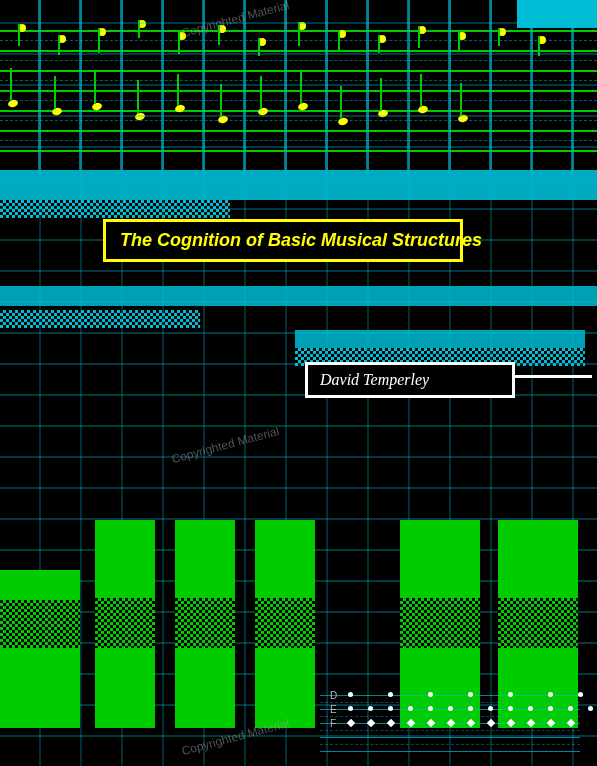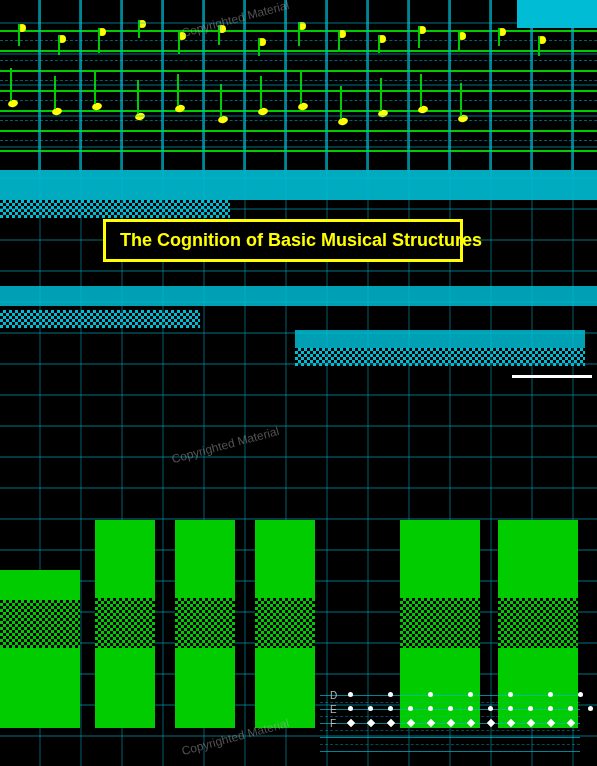--- a/index.html
+++ b/index.html
@@ -22,20 +22,21 @@
 
     
     .title-box {
       position: absolute;
       top: 219px;
       left: 103px;
       width: 360px;
       border: 3px solid #ffff00;
       background: #000;
       padding: 8px 14px;
+      font-style: italic;
     }
 
     .title-text {
       color: #ffff00;
       font-size: 18px;
       font-weight: bold;
       font-family: Arial, sans-serif;
       white-space: nowrap;
     }
 
@@ -185,20 +186,23 @@
   <div style="position:absolute;top:0;left:0;width:100%;height:100%;
     background-image:
       repeating-linear-gradient(0deg, transparent, transparent 29px, rgba(0,188,212,0.3) 29px, rgba(0,188,212,0.3) 31px),
       repeating-linear-gradient(90deg, transparent, transparent 39px, rgba(0,188,212,0.25) 39px, rgba(0,188,212,0.25) 41px);
     pointer-events:none;"></div>
 
   <div class="title-box">
     <span class="title-text">The Cognition of Basic Musical Structures</span>
   </div>
 
+  <div class="author-box">
+    <span class="author-text">David Temperley</span>
+  </div>
 
   <div style="position:absolute;top:375px;left:512px;width:80px;height:3px;background:#fff;"></div>
 
   <div style="position:absolute;top:520px;left:95px;width:60px;height:80px;background:#00cc00;"></div>
   <div style="position:absolute;top:520px;left:175px;width:60px;height:80px;background:#00cc00;"></div>
   <div style="position:absolute;top:520px;left:255px;width:60px;height:80px;background:#00cc00;"></div>
 
   <div style="position:absolute;top:570px;left:0px;width:80px;height:100px;background:#00cc00;"></div>
 
   <div style="position:absolute;top:520px;left:400px;width:80px;height:80px;background:#00cc00;"></div>

